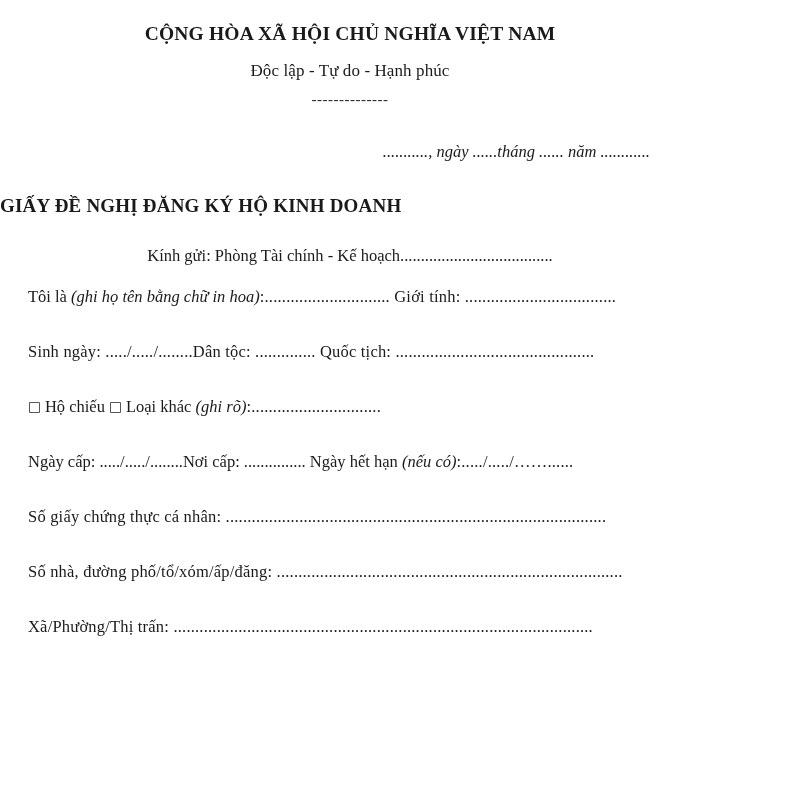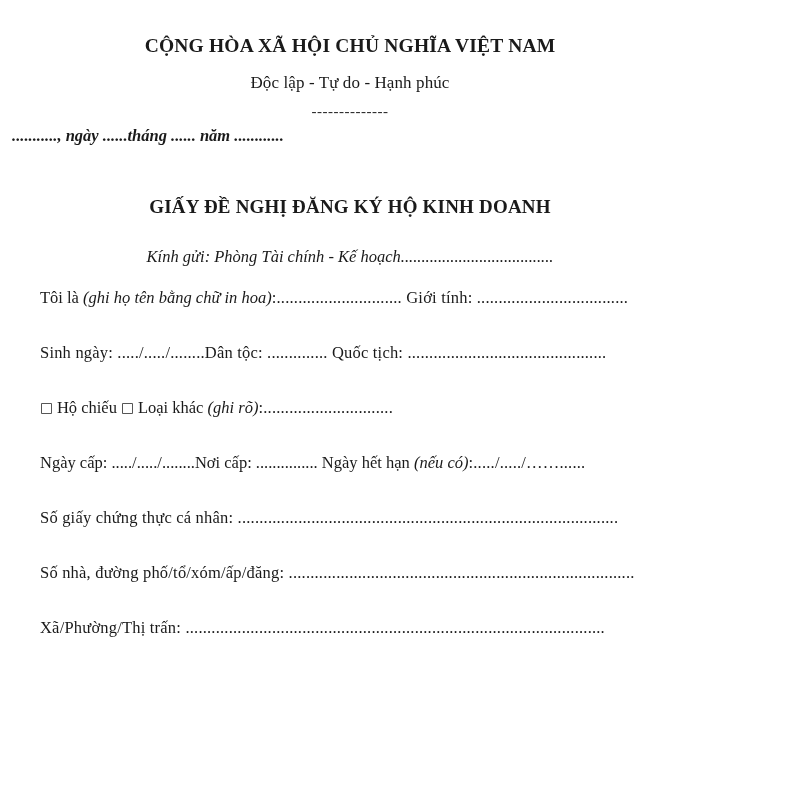--- a/index.html
+++ b/index.html
@@ -15,21 +15,21 @@
     font-family: "Liberation Serif", "DejaVu Serif", serif;
     color: #1a1a1a;
     -webkit-font-smoothing: antialiased;
   }
 
   .page {
     position: relative;
     width: 700px;
     height: 800px;
     box-sizing: border-box;
-    padding: 12px;
+    padding: 0;
   }
 
   
   .header {
     text-align: center;
     padding-top: 22px;
   }
   .national-title {
     font-size: 19.5px;
     font-weight: bold;
@@ -44,44 +44,43 @@
   }
   .rule {
     font-size: 15px;
     margin-top: 10px;
     letter-spacing: 0.5px;
     color: #2a2a2a;
   }
 
   
   .dateline-wrap {
+    text-align: right;
     padding-right: 50px;
-    margin-top: 6px;
-    font-weight: bold;
+    margin-top: 34px;
   }
   .dateline {
     font-size: 16.5px;
     font-style: italic;
     white-space: pre;
   }
 
   
   .doc-title {
-    text-align: center;
+    text-align: left;
     font-size: 19px;
     font-weight: bold;
-    margin-top: 50px;
+    margin-top: 33px;
     letter-spacing: 0.2px;
   }
 
   
   .recipient-wrap {
     text-align: center;
     margin-top: 29px;
-    font-style: italic;
   }
   .recipient {
     font-size: 16.5px;
     white-space: pre;
   }
 
   
   .body {
     margin-top: 22px;
     padding-left: 28px;

